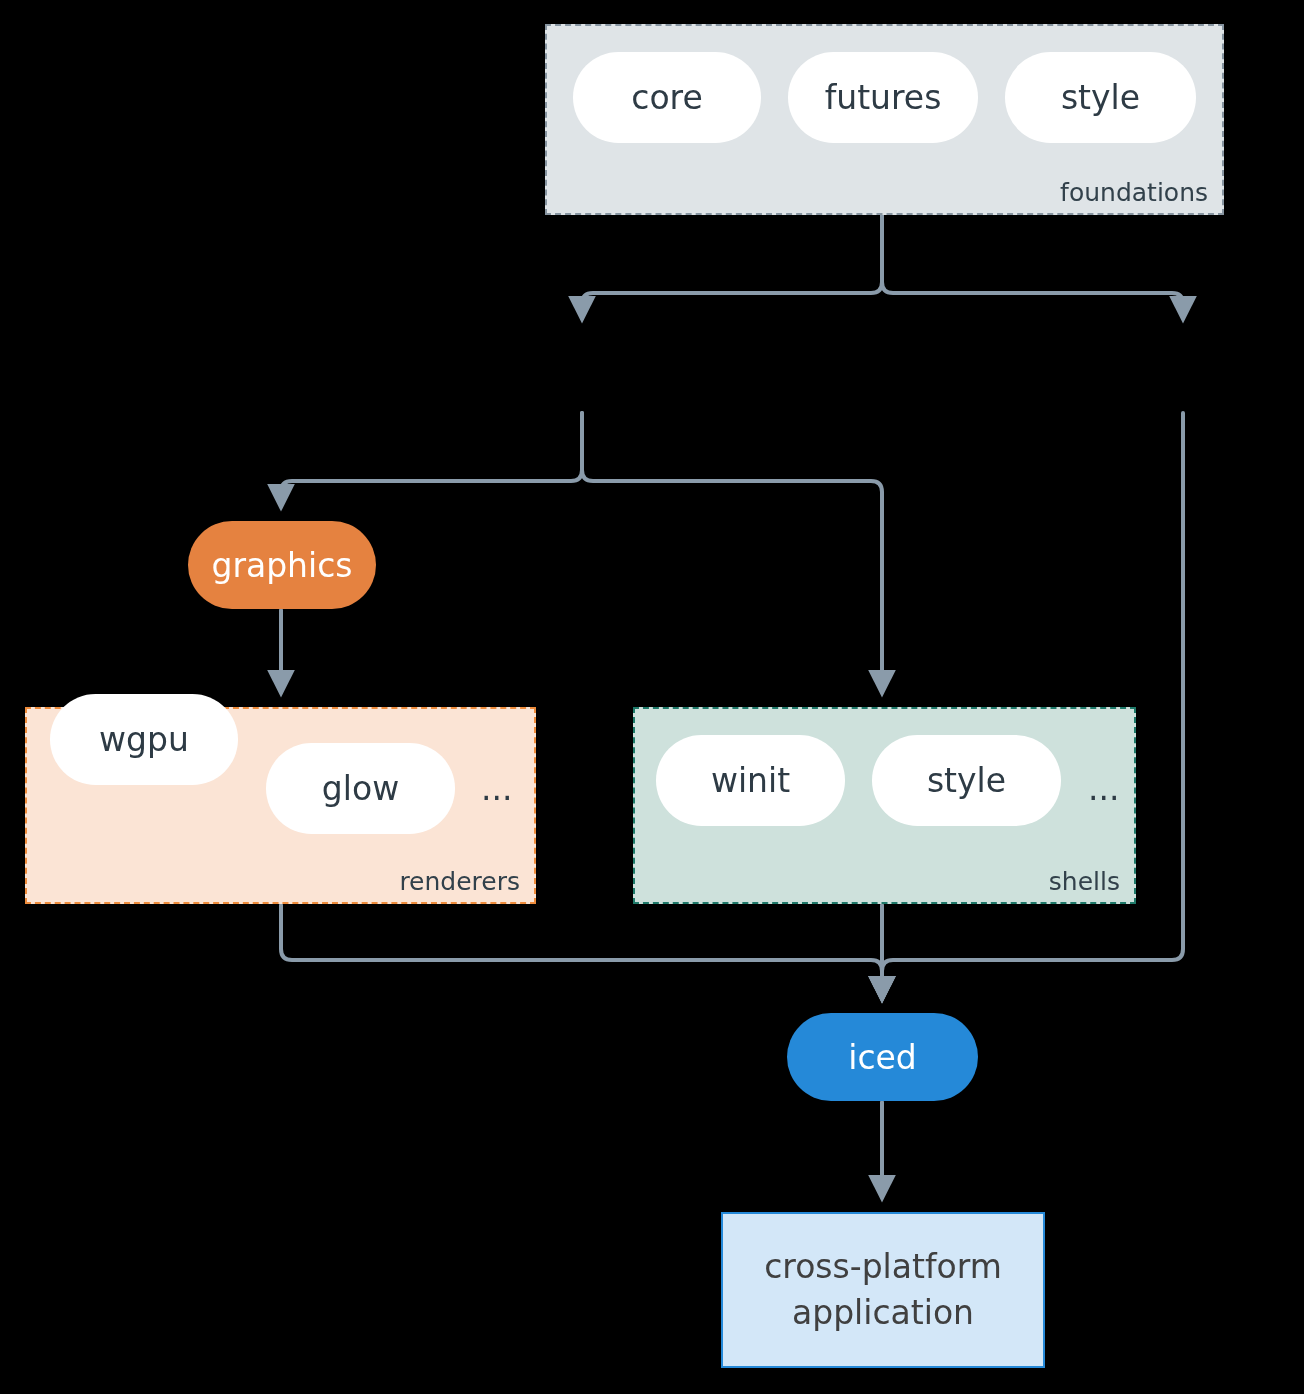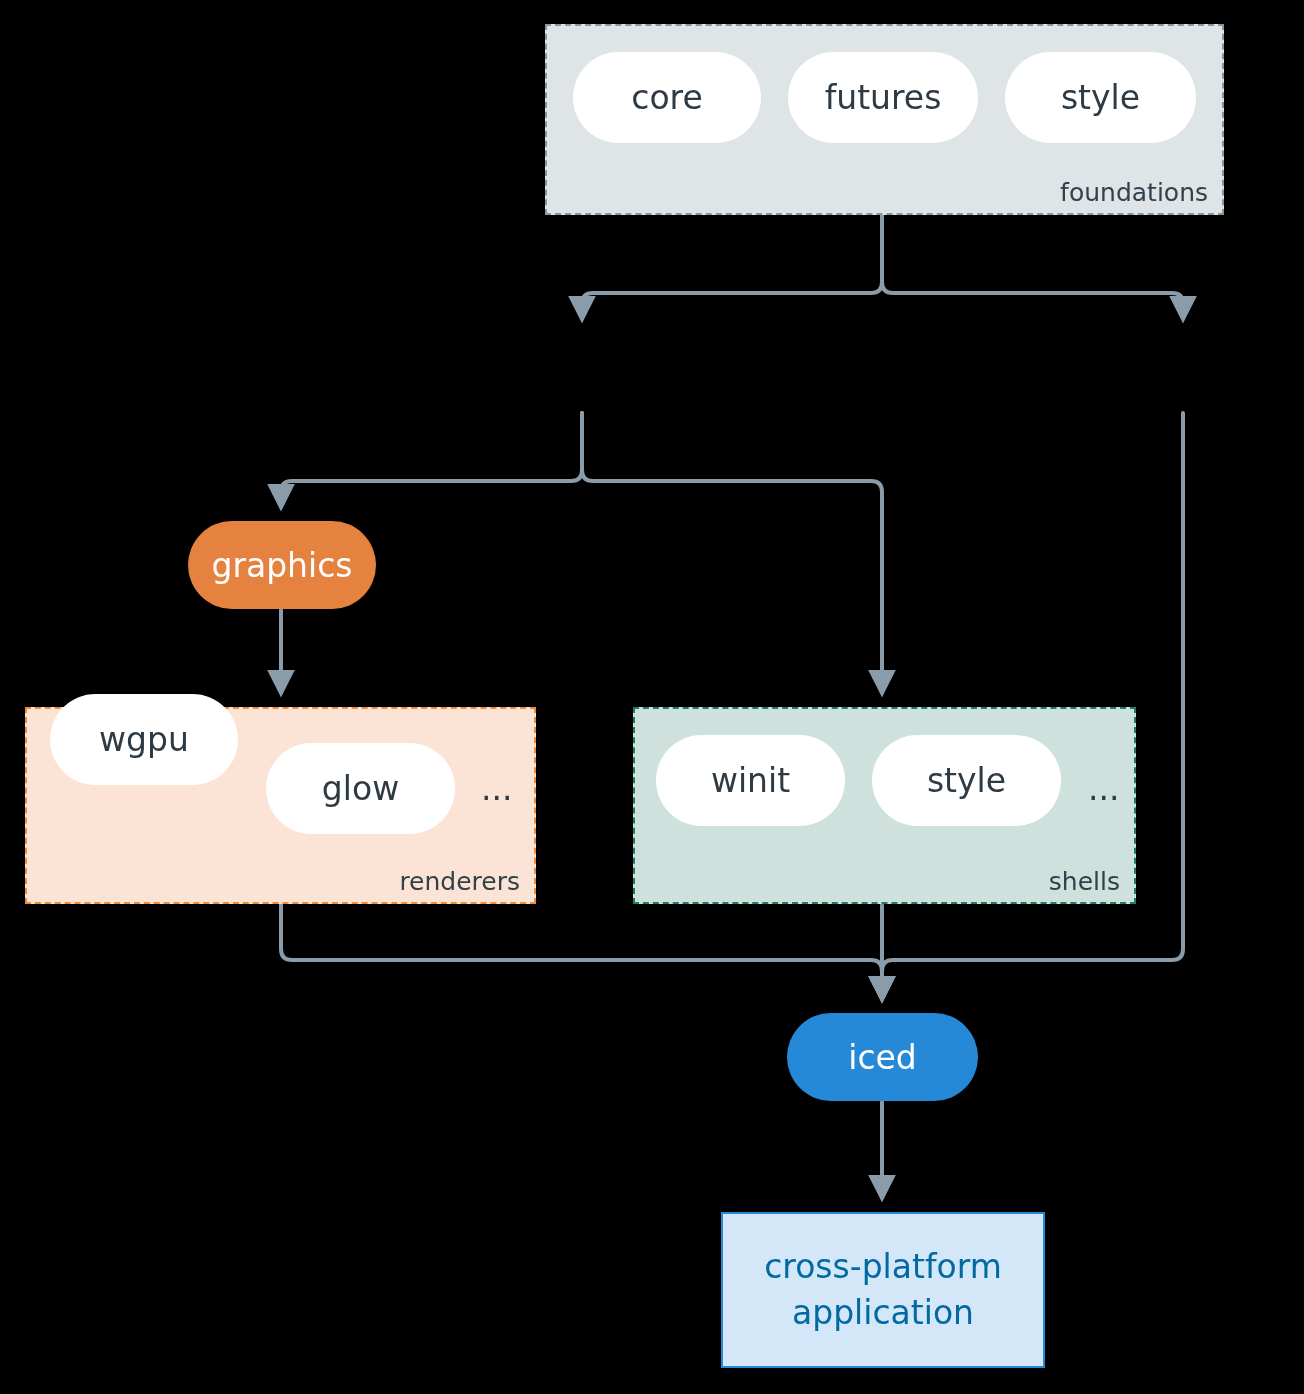--- a/index.html
+++ b/index.html
@@ -112,21 +112,21 @@
     position: absolute;
     left: 721px; top: 1212px;
     width: 324px; height: 156px;
     box-sizing: border-box;
     background: #d3e7f8;
     border: 2px solid #2589d8;
     display: flex;
     flex-direction: column;
     align-items: center;
     justify-content: center;
-    color: #0369a1;
+    color: #404040;
     font-size: 33px;
     line-height: 1.38;
     text-align: center;
   }
 </style>
 </head>
 <body>
 
 <div id="canvas">
 

